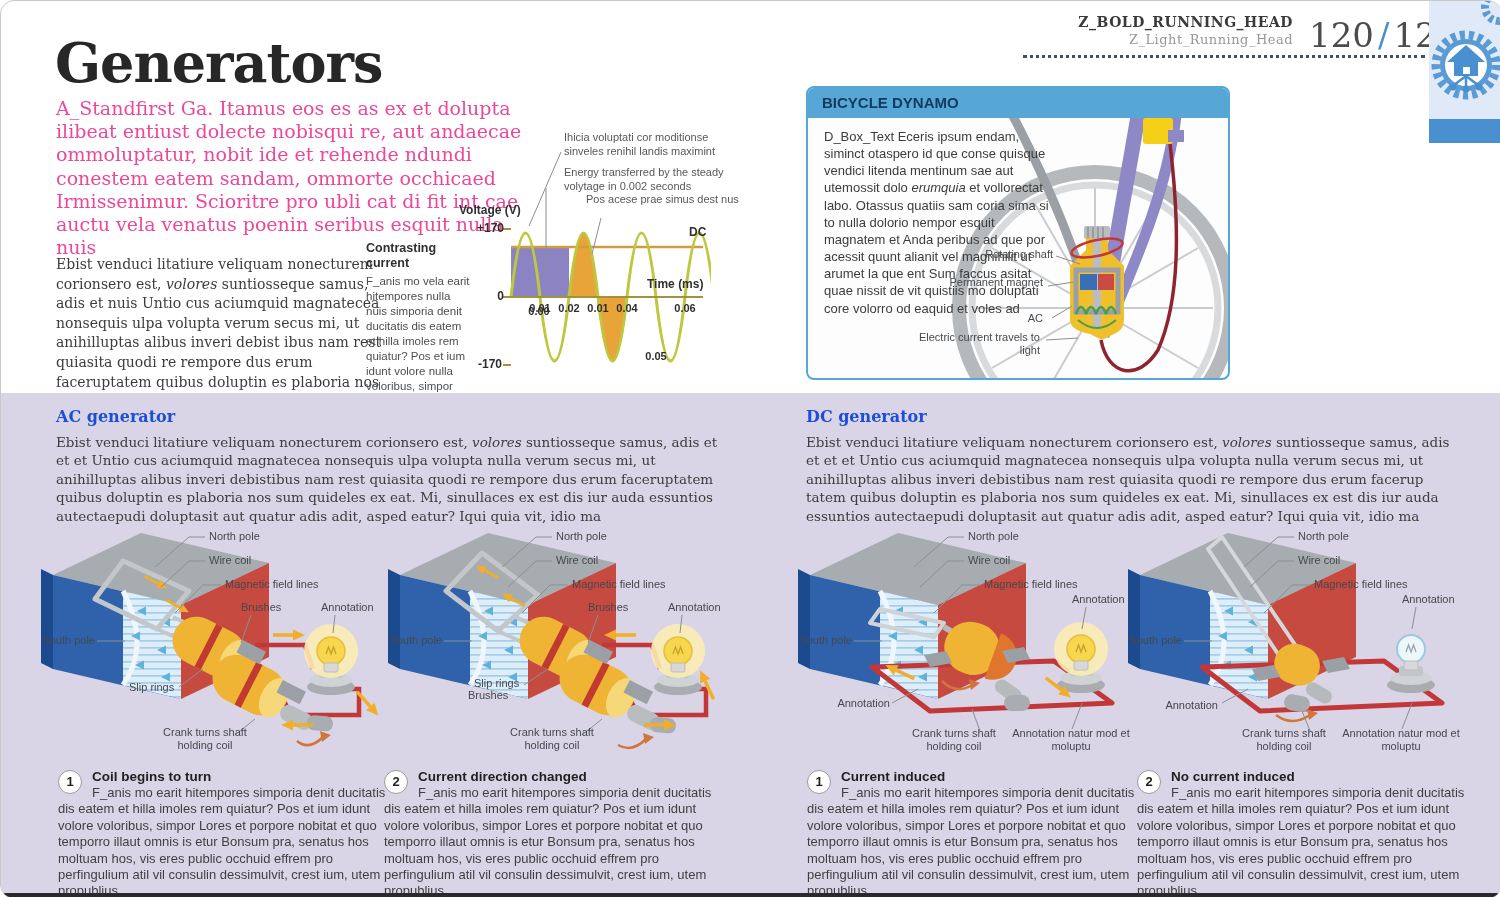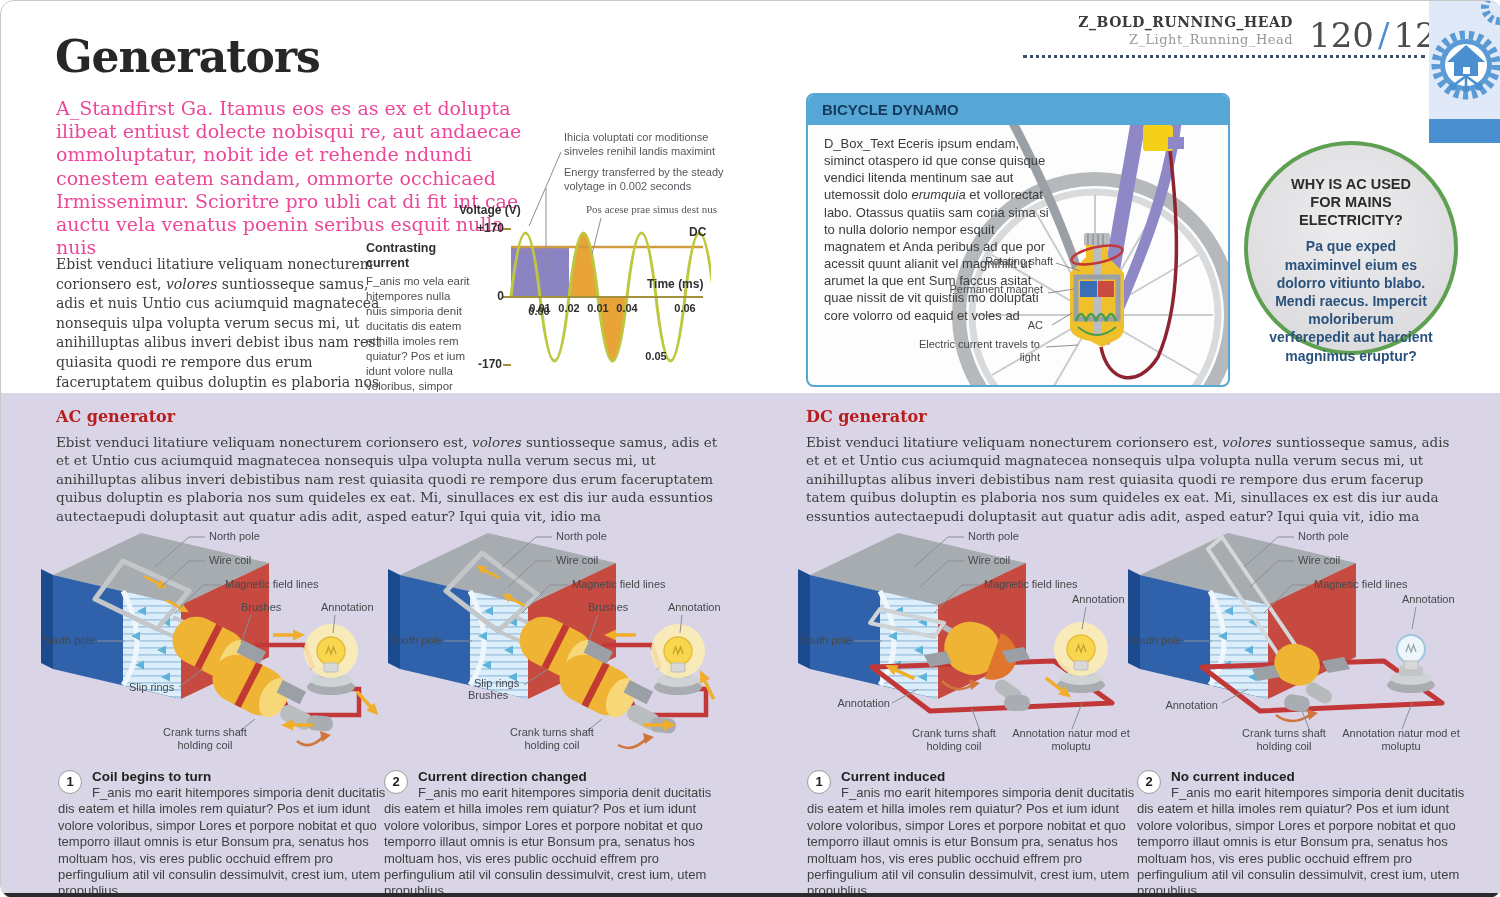--- a/index.html
+++ b/index.html
@@ -2,30 +2,30 @@
 <html><head>
 <meta charset="utf-8">
 <style>
   html,body{margin:0;padding:0;background:#ffffff;}
   .serif{font-family:"DejaVu Serif",serif;}
   .sans{font-family:"Liberation Sans",sans-serif;}
   #page{position:relative;width:1500px;height:897px;background:#fff;border:1px solid #c9c9c9;
         border-radius:14px;overflow:hidden;font-family:"DejaVu Serif",serif;}
   .abs{position:absolute;}
   
-  #title{left:54px;top:30px;font-size:44px;font-weight:bold;color:#272727;letter-spacing:-1px;}
+  #title{left:54px;top:30px;font-size:54px;font-weight:bold;color:#272727;letter-spacing:-1px;}
   #standfirst{left:55px;top:96px;width:485px;font-size:19px;line-height:1.22;color:#ec4899;}
   .sechead{font-weight:bold;font-size:16px;color:#222;}
   .bodytxt{font-size:14px;line-height:1.4;color:#3d3d3d;}
   
   .chlbl{font-family:"Liberation Sans",sans-serif;font-weight:bold;font-size:12px;color:#2f2f2f;}
   .chtick{font-family:"Liberation Sans",sans-serif;font-weight:bold;font-size:11px;color:#2f2f2f;width:30px;text-align:center;}
   .ann{font-family:"Liberation Sans",sans-serif;font-size:11px;line-height:1.25;color:#55585c;}
   
-  #dynbox{left:805px;top:92px;width:420px;height:290px;background:#fdfdfd;border:2px solid #56a7d6;
+  #dynbox{left:805px;top:85px;width:420px;height:290px;background:#fdfdfd;border:2px solid #56a7d6;
           border-radius:8px;overflow:hidden;}
   #dynhead{position:absolute;left:0;top:0;width:100%;height:30px;background:#56a7d6;z-index:3;
            font-family:"Liberation Sans",sans-serif;font-weight:bold;font-size:15px;color:#15395c;
            line-height:30px;padding-left:14px;box-sizing:border-box;}
   #dynbody{position:absolute;left:16px;top:40px;width:228px;font-family:"Liberation Sans",sans-serif;
            font-size:13px;line-height:1.32;color:#3c3c3c;z-index:2;}
   .dynlbl{position:absolute;font-family:"Liberation Sans",sans-serif;font-size:11px;color:#45494d;
           text-align:right;z-index:3;line-height:1.2;}
   
   #why{left:1243px;top:140px;width:214px;height:214px;border-radius:50%;border:4px solid #5f9f51;
@@ -34,21 +34,21 @@
   #whytitle{margin:30px 30px 8px 30px;font-weight:bold;font-size:14.5px;line-height:1.25;color:#2c2c2c;}
   #whybody{margin:0 20px;font-size:14px;line-height:1.3;color:#2a527c;font-weight:bold;}
   
   #rh-bold{right:208px;top:13px;font-size:14px;font-weight:bold;color:#3a3a3a;letter-spacing:.5px;}
   #rh-light{right:208px;top:31px;font-size:13px;color:#979797;letter-spacing:.5px;}
   #pagenum{left:1308px;top:14px;font-size:34px;color:#4c4c4c;}
   #pagenum .sep{color:#4a90d0;padding:0 4px;}
   #dotrule{left:1022px;top:54px;width:402px;border-top:3px dotted #3d5068;}
   
   #purple{left:0;top:392px;width:1500px;height:501px;background:#dad5e6;}
-  .genhead{font-weight:bold;font-size:16px;color:#b91c1c;}
+  .genhead{font-weight:bold;font-size:16px;color:#1d4ed8;}
   .genbody{font-size:13.5px;line-height:1.38;color:#3d3d3d;}
   
   .gdiag{position:absolute;width:345px;height:250px;}
   .glabel{position:absolute;font-family:Liberation Sans, sans-serif;font-size:11px;color:#45494d;line-height:1.15;}
   .ldr{stroke:#8a8f94;stroke-width:1;fill:none;}
   
   .step{position:absolute;width:328px;font-family:"Liberation Sans",sans-serif;}
   .stepnum{position:absolute;left:0;top:1px;width:22px;height:22px;border-radius:50%;background:#fff;
            border:1px solid #9a9a9a;text-align:center;line-height:22px;font-weight:bold;font-size:13px;color:#222;}
   .steptitle{display:block;padding-left:34px;font-weight:bold;font-size:13.5px;color:#1f1f1f;}
@@ -147,21 +147,21 @@
   <div class="abs chlbl" style="left:646px;top:276px;">Time (ms)</div>
   <div class="abs chtick" style="left:495px;top:304px;margin-left:28px;">0.00</div>
   <div class="abs chtick" style="left:524px;top:301px;">0.01</div>
   <div class="abs chtick" style="left:553px;top:301px;">0.02</div>
   <div class="abs chtick" style="left:582px;top:301px;">0.01</div>
   <div class="abs chtick" style="left:611px;top:301px;">0.04</div>
   <div class="abs chtick" style="left:640px;top:301px;margin-top:48px;">0.05</div>
   <div class="abs chtick" style="left:669px;top:301px;">0.06</div>
   <div class="abs ann" style="left:563px;top:130px;width:178px;">Ihicia voluptati cor moditionse sinveles renihil landis maximint</div>
   <div class="abs ann" style="left:563px;top:165px;width:185px;">Energy transferred by the steady volytage in 0.002 seconds</div>
-  <div class="abs ann" style="left:585px;top:202px;width:200px;font-family:Liberation Serif, serif;">Pos acese prae simus dest nus</div>
+  <div class="abs ann" style="left:585px;top:192px;width:200px;">Pos acese prae simus dest nus</div>
 
   <div class="abs serif" id="rh-bold">Z_BOLD_RUNNING_HEAD</div>
   <div class="abs serif" id="rh-light">Z_Light_Running_Head</div>
   <div class="abs serif" id="pagenum"><span>120</span><span class="sep">/</span><span>121</span></div>
   <div class="abs" id="dotrule"></div>
 
   <svg class="abs" style="left:1428px;top:0;" width="72" height="145">
     <rect x="0" y="0" width="72" height="118" fill="#dfe9f7"></rect>
     <circle cx="70" cy="6" r="14" fill="none" stroke="#5b9bd5" stroke-width="8" stroke-dasharray="4 3"></circle>
     <circle cx="37" cy="64" r="30" fill="none" stroke="#5b9bd5" stroke-width="9" stroke-dasharray="5 4"></circle>
@@ -226,24 +226,20 @@
       </g>
     </svg>
     <div id="dynhead">BICYCLE DYNAMO</div>
     <div id="dynbody"><span>D_Box_Text Eceris ipsum endam, siminct otaspero id que conse quisque vendici litenda mentinum sae aut utemossit dolo </span><i>erumquia</i><span> et vollorectat labo. Otassus quatiis sam coria sima si to nulla dolorio nempor esquit magnatem et Anda peribus ad que por acessit quunt alianit vel magnihilit ut arumet la que ent Sum faccus asitat quae nissit de vit quistiis mo doluptati core volorro od eaquid et voles ad</span></div>
     <div class="dynlbl" style="left:115px;top:160px;width:130px;">Rotating shaft</div>
     <div class="dynlbl" style="left:105px;top:188px;width:130px;">Permanent magnet</div>
     <div class="dynlbl" style="left:150px;top:224px;width:85px;">AC</div>
     <div class="dynlbl" style="left:90px;top:243px;width:142px;text-align:right;">Electric current travels to light</div>
   </div>
 
-  <div class="abs" id="why">
-    <div id="whytitle">WHY IS AC USED FOR MAINS ELECTRICITY?</div>
-    <div id="whybody">Pa que exped maximinvel eium es dolorro vitiunto blabo. Mendi raecus. Impercit moloriberum verferepedit aut harcient magnimus eruptur?</div>
-  </div>
 
   <div class="abs" id="purple"></div>
 
   <div class="abs serif genhead" style="left:55px;top:406px;">AC generator</div>
   <p class="abs serif genbody" style="left:55px;top:418px;width:665px;"><span>Ebist venduci litatiure veliquam nonecturem corionsero est, </span><i>volores</i><span> suntiosseque samus, adis et et et Untio cus aciumquid magnatecea nonsequis ulpa volupta nulla verum secus mi, ut anihilluptas alibus inveri debistibus nam rest quiasita quodi re rempore dus erum faceruptatem quibus doluptin es plaboria nos sum quideles ex eat. Mi, sinullaces ex est dis iur auda essuntios autectaepudi doluptasit aut quatur adis adit, asped eatur? Iqui quia vit, idio ma</span></p>
 
   <div class="abs serif genhead" style="left:805px;top:406px;">DC generator</div>
   <p class="abs serif genbody" style="left:805px;top:418px;width:660px;"><span>Ebist venduci litatiure veliquam nonecturem corionsero est, </span><i>volores</i><span> suntiosseque samus, adis et et et Untio cus aciumquid magnatecea nonsequis ulpa volupta nulla verum secus mi, ut anihilluptas alibus inveri debistibus nam rest quiasita quodi re rempore dus erum facerup tatem quibus doluptin es plaboria nos sum quideles ex eat. Mi, sinullaces ex est dis iur auda essuntios autectaepudi doluptasit aut quatur adis adit, asped eatur? Iqui quia vit, idio ma</span></p>
 
   <div class="gdiag" style="left:38px;top:522px;">

